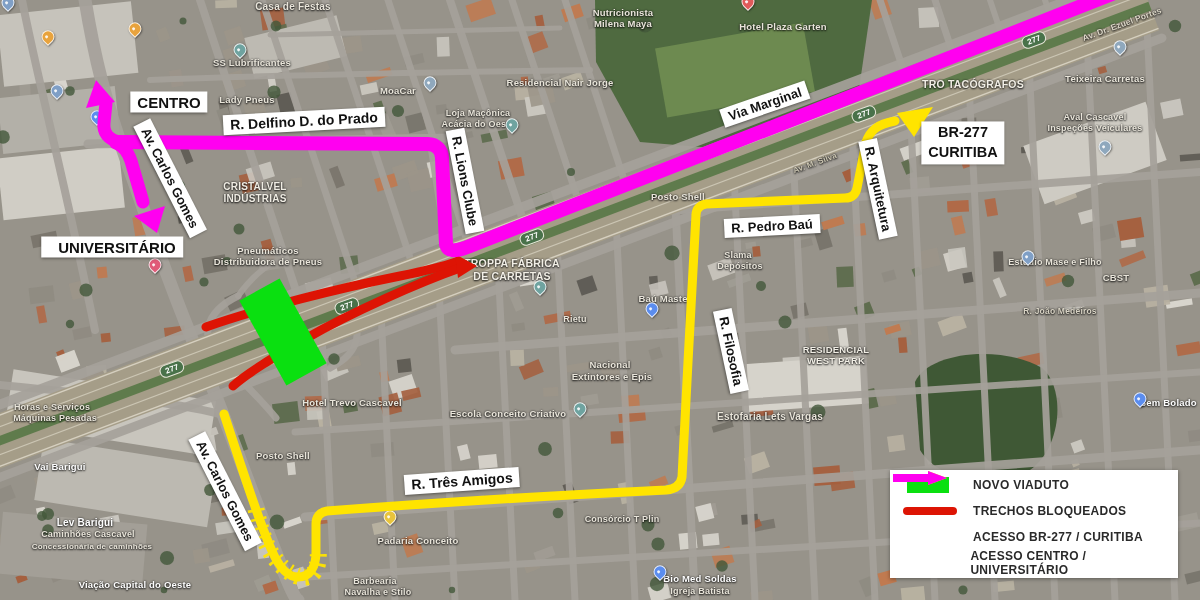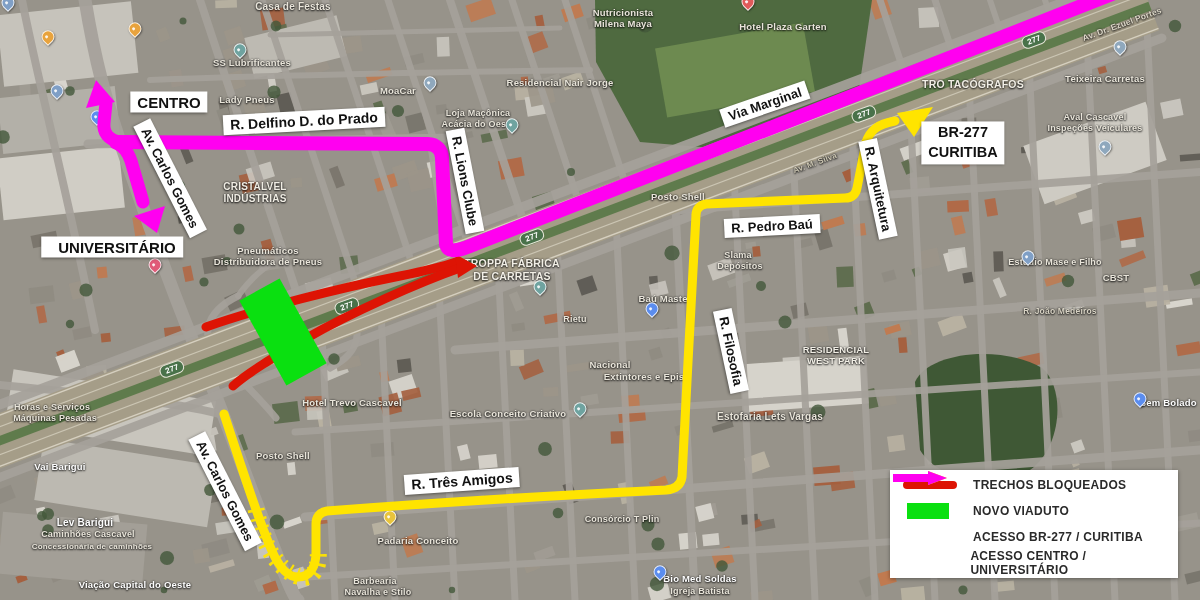--- a/index.html
+++ b/index.html
@@ -464,21 +464,21 @@
       <div class="poi" style="left: 738px; top: 255px; font-size: 9px;">Slama</div>
       <div class="poi" style="left: 740px; top: 266px; font-size: 9px;">Depósitos</div>
       <div class="poi" style="left: 665px; top: 298px;">Baú Master</div>
       <div class="poi" style="left: 575px; top: 319px; font-size: 9px;">Rietu</div>
       <div class="poi" style="left: 1055px; top: 262px; font-size: 9px;">Estúdio Mase e Filho</div>
       <div class="poi" style="left: 1116px; top: 277px; font-size: 9.5px;">CBST</div>
       <div class="poi" style="left: 1060px; top: 311px; font-size: 8.5px; color: rgb(216, 211, 196);">R. João Medeiros</div>
       <div class="poi" style="left: 836px; top: 349px; font-size: 9.5px; color: rgb(240, 237, 228);">RESIDENCIAL</div>
       <div class="poi" style="left: 836px; top: 360px; font-size: 9.5px; color: rgb(240, 237, 228);">WEST PARK</div>
       <div class="poi" style="left: 610px; top: 364px;">Nacional</div>
-      <div class="poi" style="left: 612px; top: 376px; margin-left: 32px;">Extintores e Epis</div>
+      <div class="poi" style="left: 612px; top: 376px;">Extintores e Epis</div>
       <div class="poi" style="left: 1168px; top: 402px; font-size: 9.5px; color: rgb(255, 255, 255);">Bem Bolado</div>
       <div class="poi" style="left: 352px; top: 402px;">Hotel Trevo Cascavel</div>
       <div class="poi" style="left: 508px; top: 413px;">Escola Conceito Criativo</div>
       <div class="poi" style="left: 770px; top: 416px; font-size: 10px;">Estofaria Lets Vargas</div>
       <div class="poi" style="left: 52px; top: 407px; font-size: 9px;">Horas e Serviços</div>
       <div class="poi" style="left: 55px; top: 418px; font-size: 9px;">Máquinas Pesadas</div>
       <div class="poi" style="left: 283px; top: 455px;">Posto Shell</div>
       <div class="poi" style="left: 60px; top: 466px; font-size: 9.5px; color: rgb(255, 255, 255);">Vai Barigui</div>
       <div class="poi" style="left: 622px; top: 519px; font-size: 9px;">Consórcio T Plin</div>
       <div class="poi" style="left: 85px; top: 522px; font-size: 10px; color: rgb(255, 255, 255);">Lev Barigui</div>
@@ -557,29 +557,29 @@
   </div>
   <div class="slab" style="left:772px;top:226px;transform:translate(-50%,-50%) rotate(-3deg);">R. Pedro Baú</div>
   <div class="slab" style="left:878px;top:189px;transform:translate(-50%,-50%) rotate(78deg);">R. Arquitetura</div>
   <div class="slab" style="left:731px;top:351px;transform:translate(-50%,-50%) rotate(78deg);">R. Filosofia</div>
   <div class="slab" style="left:462px;top:481px;font-size:14px;transform:translate(-50%,-50%) rotate(-4deg);">R. Três Amigos</div>
   <div class="slab" style="left:225px;top:491px;transform:translate(-50%,-50%) rotate(63deg);">Av. Carlos Gomes</div>
 
   <div id="legend">
     <div class="lg-row">
       <span class="lg-sw">
+          <span class="lg-rect" style="background: rgb(10, 224, 16);"></span>
+        </span>
+      <span class="lg-label">NOVO VIADUTO</span>
+    </div>
+    <div class="lg-row">
+      <span class="lg-sw">
           <span class="lg-line" style="background: rgb(221, 20, 4);"></span>
         </span>
       <span class="lg-label">TRECHOS BLOQUEADOS</span>
-    </div>
-    <div class="lg-row">
-      <span class="lg-sw">
-          <span class="lg-rect" style="background: rgb(10, 224, 16);"></span>
-        </span>
-      <span class="lg-label">NOVO VIADUTO</span>
     </div>
     <div class="lg-row">
       <span class="lg-sw">
         <svg width="58" height="16">
           <line x1="3" y1="8" x2="40" y2="8" stroke-width="8" stroke="#ffe400"></line>
           <polygon points="57,8 38,1 38,15" fill="#ffe400"></polygon>
         </svg>
       </span>
       <span class="lg-label">ACESSO BR-277 / CURITIBA</span>
     </div>

